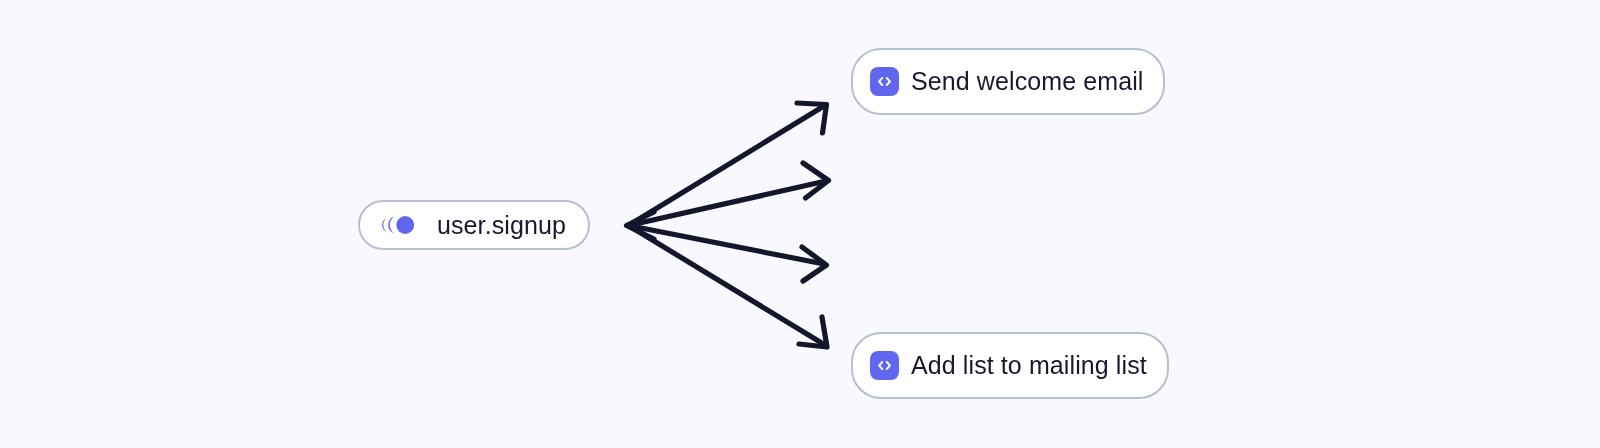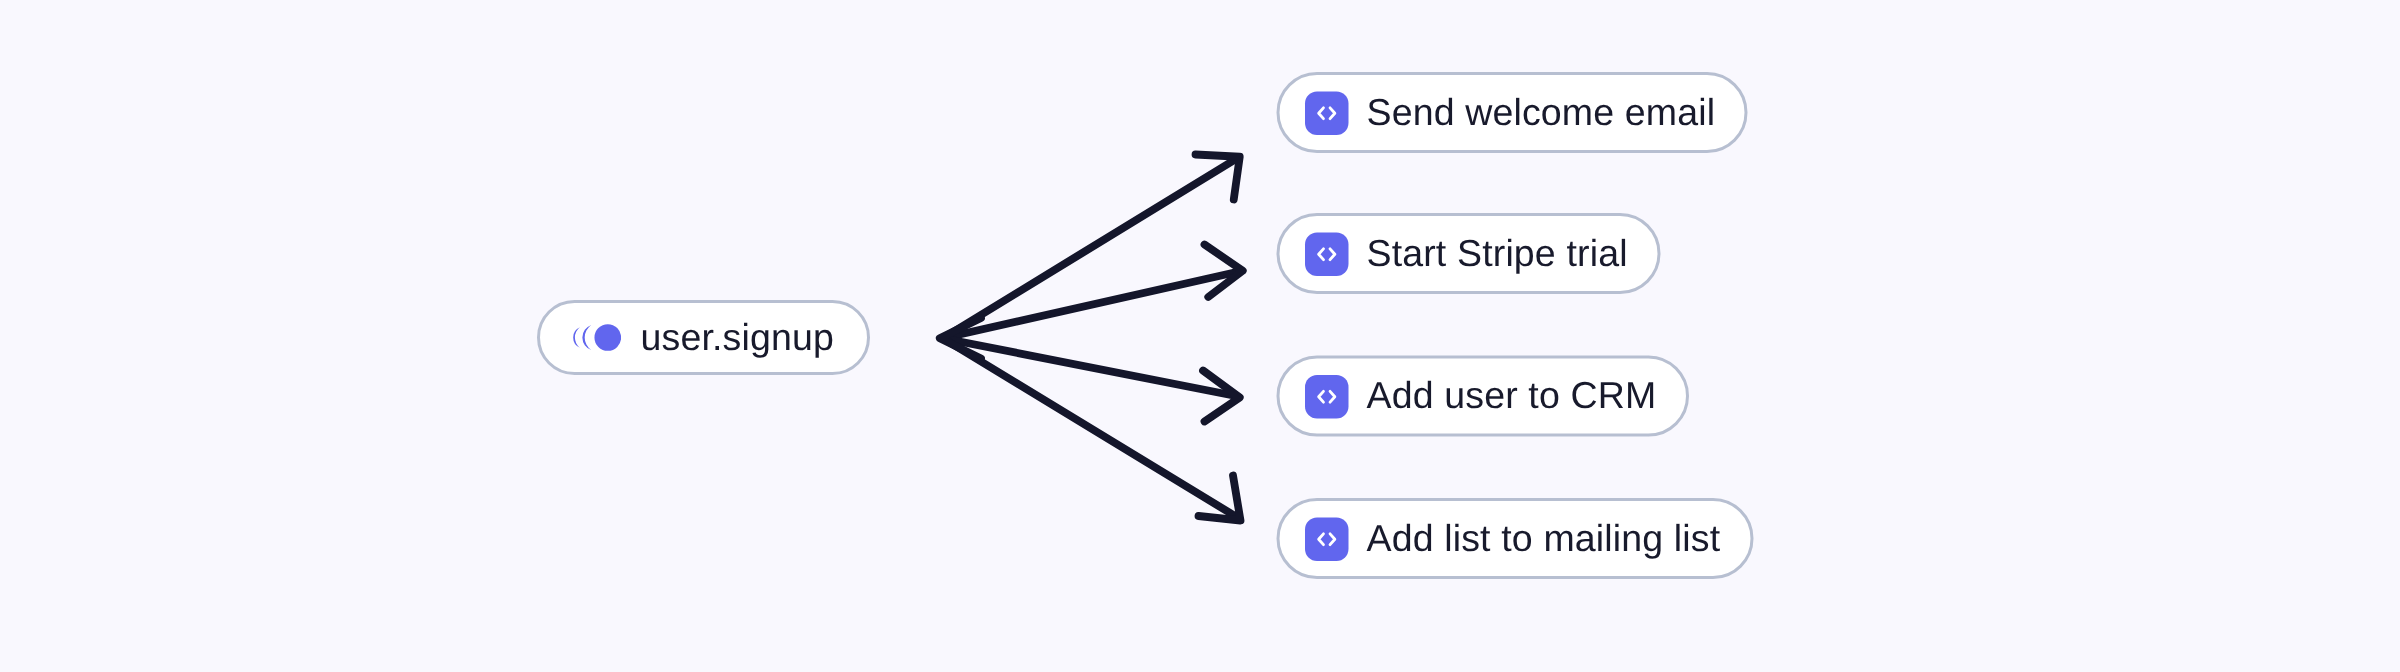--- a/index.html
+++ b/index.html
@@ -48,33 +48,33 @@
     letter-spacing: 0.1px;
   }
 
   
   #trigger-node {
     left: 358px;
     top: 200px;
     height: 50px;
     padding: 0 22px 0 20px;
     border-radius: 26px;
-    gap: 13px;
+    gap: 23px;
   }
   .trigger-icon {
     display: block;
     width: 34px;
     height: 20px;
     flex: 0 0 auto;
   }
 
   
   .action-node {
     left: 851px;
-    height: 54px;
+    height: 67px;
     padding: 0 20px 0 17px;
     gap: 12px;
   }
   .code-badge {
     width: 29px;
     height: 29px;
     border-radius: 8px;
     background: #6166ee;
     display: flex;
     align-items: center;
@@ -134,43 +134,21 @@
       <svg width="17" height="17" viewBox="0 0 17 17" xmlns="http://www.w3.org/2000/svg">
         <g fill="none" stroke="#ffffff" stroke-width="1.9" stroke-linecap="round" stroke-linejoin="round">
           <path d="M6.3 4.9 L3.1 8.5 L6.3 12.1"></path>
           <path d="M10.7 4.9 L13.9 8.5 L10.7 12.1"></path>
         </g>
       </svg>
     </span>
     <span class="node-label">Send welcome email</span>
   </div>
 
-  <div class="node action-node" style="top:142px">
-    <span class="code-badge">
-      <svg width="17" height="17" viewBox="0 0 17 17" xmlns="http://www.w3.org/2000/svg">
-        <g fill="none" stroke="#ffffff" stroke-width="1.9" stroke-linecap="round" stroke-linejoin="round">
-          <path d="M6.3 4.9 L3.1 8.5 L6.3 12.1"></path>
-          <path d="M10.7 4.9 L13.9 8.5 L10.7 12.1"></path>
-        </g>
-      </svg>
-    </span>
-    <span class="node-label">Start Stripe trial</span>
-  </div>
 
-  <div class="node action-node" style="top:237px">
-    <span class="code-badge">
-      <svg width="17" height="17" viewBox="0 0 17 17" xmlns="http://www.w3.org/2000/svg">
-        <g fill="none" stroke="#ffffff" stroke-width="1.9" stroke-linecap="round" stroke-linejoin="round">
-          <path d="M6.3 4.9 L3.1 8.5 L6.3 12.1"></path>
-          <path d="M10.7 4.9 L13.9 8.5 L10.7 12.1"></path>
-        </g>
-      </svg>
-    </span>
-    <span class="node-label">Add user to CRM</span>
-  </div>
 
   <div class="node action-node" style="top:332px">
     <span class="code-badge">
       <svg width="17" height="17" viewBox="0 0 17 17" xmlns="http://www.w3.org/2000/svg">
         <g fill="none" stroke="#ffffff" stroke-width="1.9" stroke-linecap="round" stroke-linejoin="round">
           <path d="M6.3 4.9 L3.1 8.5 L6.3 12.1"></path>
           <path d="M10.7 4.9 L13.9 8.5 L10.7 12.1"></path>
         </g>
       </svg>
     </span>

